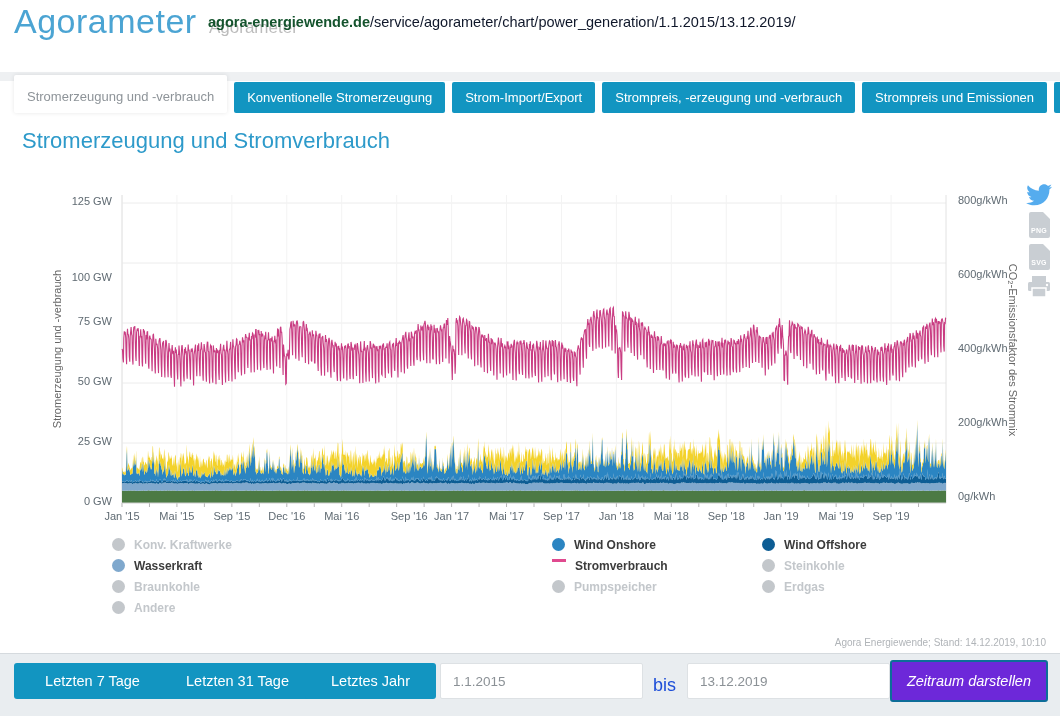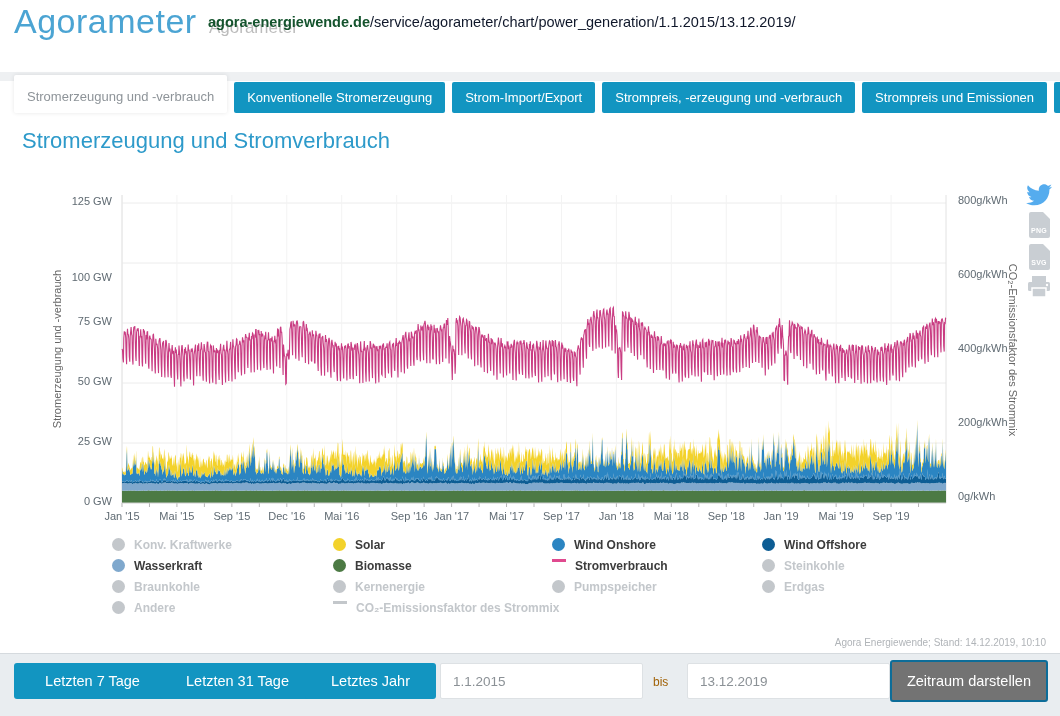--- a/index.html
+++ b/index.html
@@ -46,23 +46,23 @@
   .leg-label{font-size:12px;font-weight:700;color:#3c3c3c;white-space:nowrap;}
   .leg-item.off .leg-label{color:#c3c7cb;}
   
   .stand-note{position:absolute;right:14px;top:637px;font-size:10px;color:#b0b4b8;}
   .toolbar{position:absolute;left:0;top:653px;width:1060px;height:63px;background:#e9edf0;
       border-top:1px solid #d5dade;box-sizing:border-box;}
   .range-btn{position:absolute;top:9px;height:36px;background:#1295c1;color:#fff;border:none;
       border-radius:3px;font-size:14.5px;font-family:inherit;cursor:pointer;}
   .date-input{position:absolute;top:9px;height:36px;width:203px;border:1px solid #dde1e4;background:#fff;
       color:#8b9196;font-size:13.5px;font-family:inherit;padding:0 12px;box-sizing:border-box;border-radius:2px;}
-  .bis{position:absolute;left:653px;top:21px;font-size:12px;color:#a16207;}
-  .submit{position:absolute;right:12px;top:6px;height:42px;padding:0 15px;background:#737373;color:#fff;
-      border:2px solid #0d6d99;border-radius:3px;font-size:14.5px;font-family:inherit;cursor:pointer;}
+  .bis{position:absolute;left:653px;top:21px;font-size:18px;color:#1d4ed8;}
+  .submit{position:absolute;right:12px;top:6px;height:42px;padding:0 15px;background:#6d28d9;color:#fff;
+      border:2px solid #0d6d99;border-radius:3px;font-size:14.5px;font-family:inherit;cursor:pointer;font-style:italic;}
 </style>
 </head>
 <body>
 
 <div class="page">
 
   <div>
     <div class="logo-ghost">Agorameter</div>
     <div class="logo">Agorameter</div>
     <div class="url"><span class="url-domain">agora-energiewende.de</span><span class="url-path">/service/agorameter/chart/power_generation/1.1.2015/13.12.2019/</span></div>
@@ -213,38 +213,20 @@
         </div>
         <div class="leg-item off">
           <span class="leg-dot" style="background: rgb(195, 199, 203);"></span>
           <span class="leg-label">Braunkohle</span>
         </div>
         <div class="leg-item off">
           <span class="leg-dot" style="background: rgb(195, 199, 203);"></span>
           <span class="leg-label">Andere</span>
         </div>
       </div>
-      <div class="leg-col" style="left: 333px;">
-        <div class="leg-item">
-          <span class="leg-dot" style="background: rgb(243, 210, 43);"></span>
-          <span class="leg-label">Solar</span>
-        </div>
-        <div class="leg-item">
-          <span class="leg-dot" style="background: rgb(76, 122, 68);"></span>
-          <span class="leg-label">Biomasse</span>
-        </div>
-        <div class="leg-item off">
-          <span class="leg-dot" style="background: rgb(195, 199, 203);"></span>
-          <span class="leg-label">Kernenergie</span>
-        </div>
-        <div class="leg-item off">
-          <span class="leg-line" style="background: rgb(195, 199, 203);"></span>
-          <span class="leg-label">CO₂-Emissionsfaktor des Strommix</span>
-        </div>
-      </div>
       <div class="leg-col" style="left: 552px;">
         <div class="leg-item">
           <span class="leg-dot" style="background: rgb(43, 133, 194);"></span>
           <span class="leg-label">Wind Onshore</span>
         </div>
         <div class="leg-item">
           <span class="leg-line" style="background: rgb(224, 74, 143);"></span>
           <span class="leg-label">Stromverbrauch</span>
         </div>
         <div class="leg-item off">

